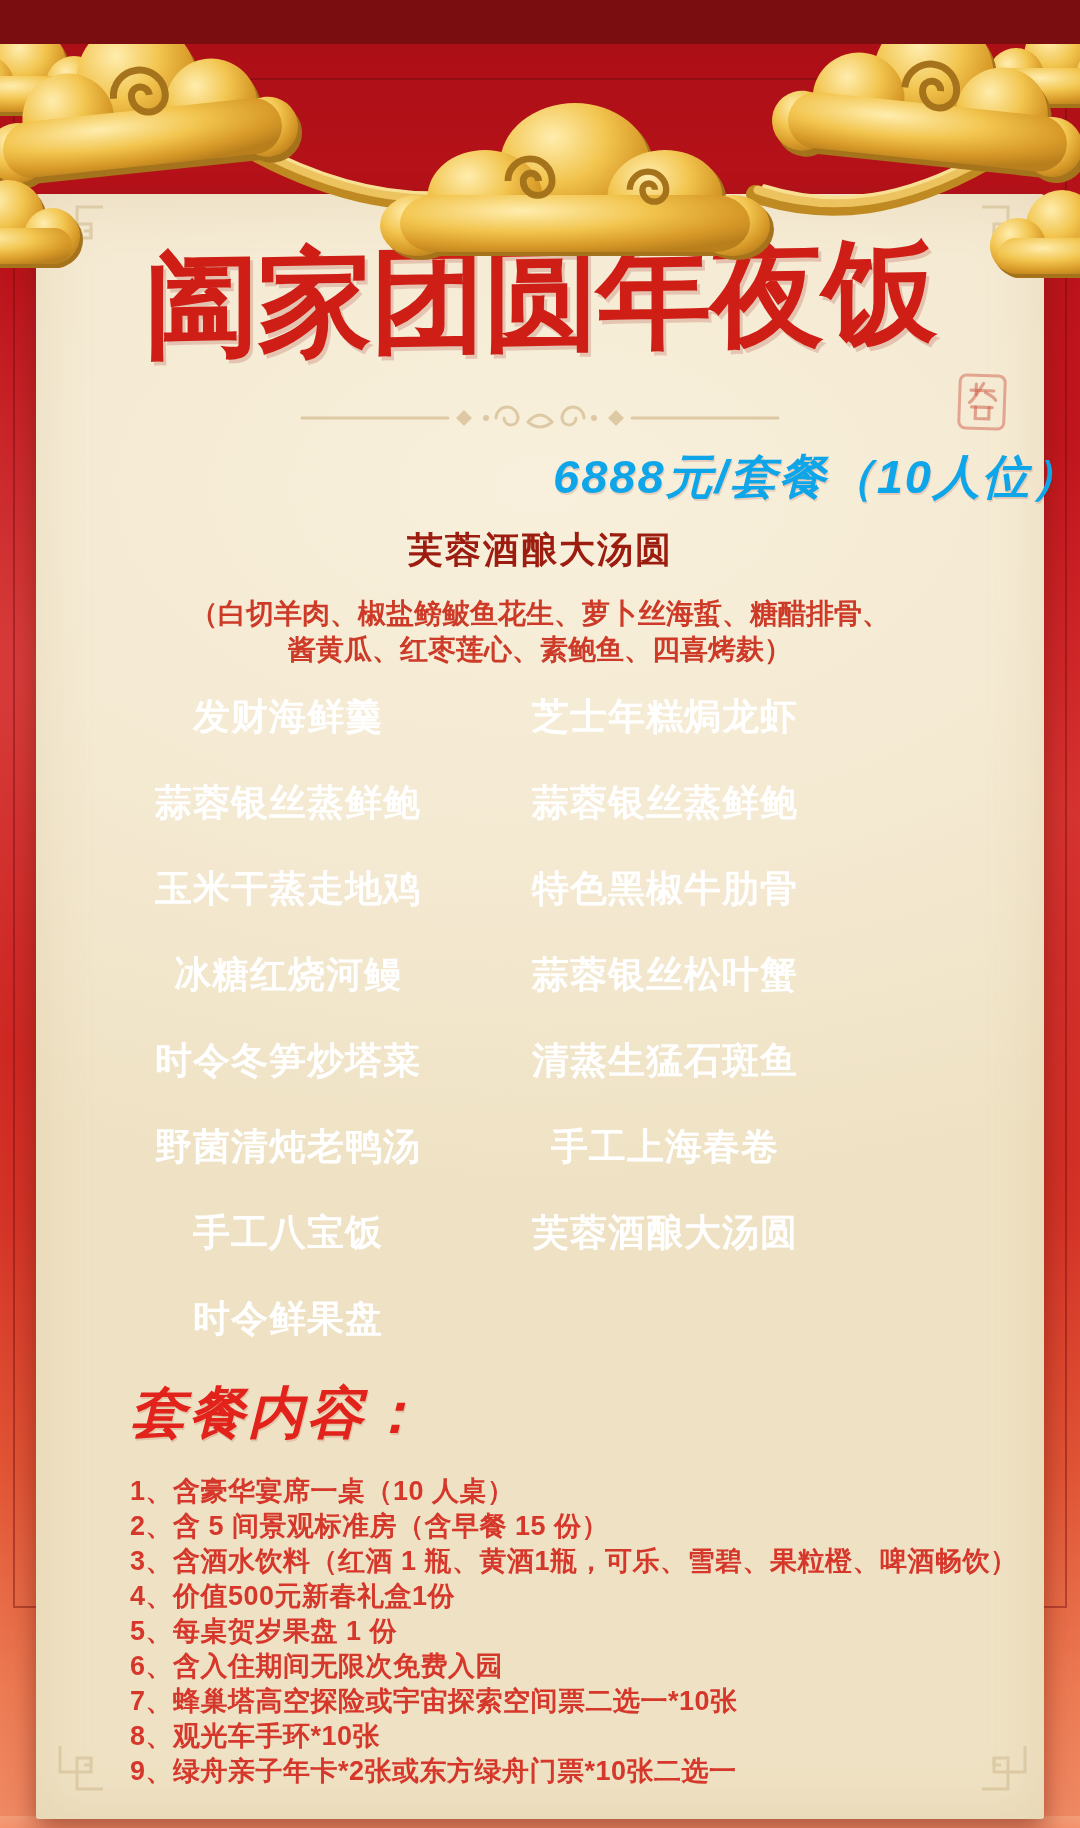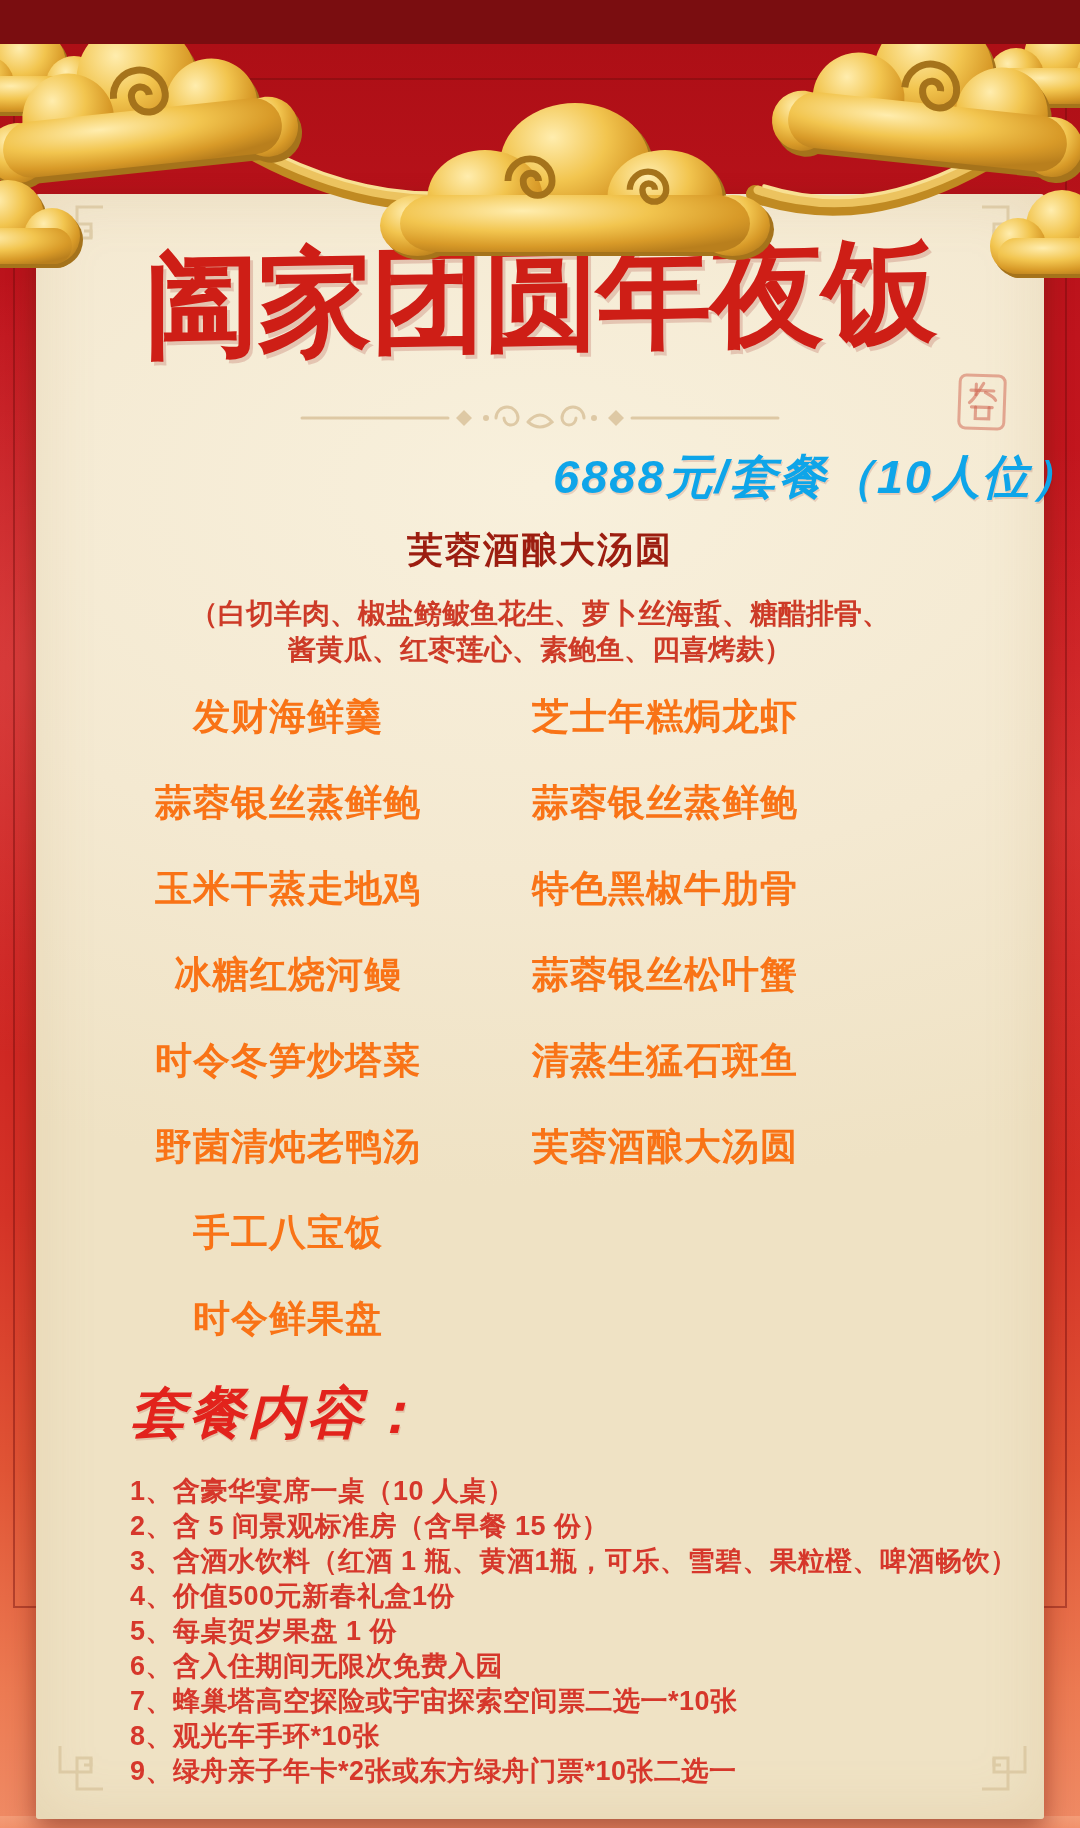--- a/index.html
+++ b/index.html
@@ -73,21 +73,21 @@
   }
   .cold-note{
     position:absolute;left:0;right:0;top:552px;text-align:center;
     font-size:28px;font-weight:700;color:#cd3a27;line-height:36px;
   }
   .col{position:absolute;top:630px;width:400px;}
   .col.left{left:88px;}
   .col.right{left:465px;}
   .dish{
     height:86px;display:flex;align-items:center;justify-content:center;
-    font-size:37px;font-weight:900;color:#f97316;letter-spacing:1px;
+    font-size:37px;font-weight:900;color:#ffffff;letter-spacing:1px;
     white-space:nowrap;
   }
   .pkg-heading{
     position:absolute;left:130px;top:1332px;
     font-size:56px;font-weight:900;font-style:italic;color:#e2231c;
     letter-spacing:3px;text-shadow:1px 2px 0 rgba(150,18,10,.15);
   }
   .pkg-list{position:absolute;left:130px;top:1430px;width:840px;}
   .pkg-item{
     height:35px;line-height:35px;font-size:27px;font-weight:700;
@@ -192,20 +192,21 @@
     <div class="dish">野菌清炖老鸭汤</div>
     <div class="dish">手工八宝饭</div>
     <div class="dish">时令鲜果盘</div>
   </div>
   <div class="col right">
     <div class="dish">芝士年糕焗龙虾</div>
     <div class="dish">蒜蓉银丝蒸鲜鲍</div>
     <div class="dish">特色黑椒牛肋骨</div>
     <div class="dish">蒜蓉银丝松叶蟹</div>
     <div class="dish">清蒸生猛石斑鱼</div>
+    <div class="dish">手工上海春卷</div>
     <div class="dish">芙蓉酒酿大汤圆</div>
   </div>
 
   <div class="pkg-heading">套餐内容：</div>
   <div class="pkg-list">
     <div class="pkg-item">1、含豪华宴席一桌（10 人桌）</div>
     <div class="pkg-item">2、含 5 间景观标准房（含早餐 15 份）</div>
     <div class="pkg-item">3、含酒水饮料（红酒 1 瓶、黄酒1瓶，可乐、雪碧、果粒橙、啤酒畅饮）</div>
     <div class="pkg-item">4、价值500元新春礼盒1份</div>
     <div class="pkg-item">5、每桌贺岁果盘 1 份</div>

